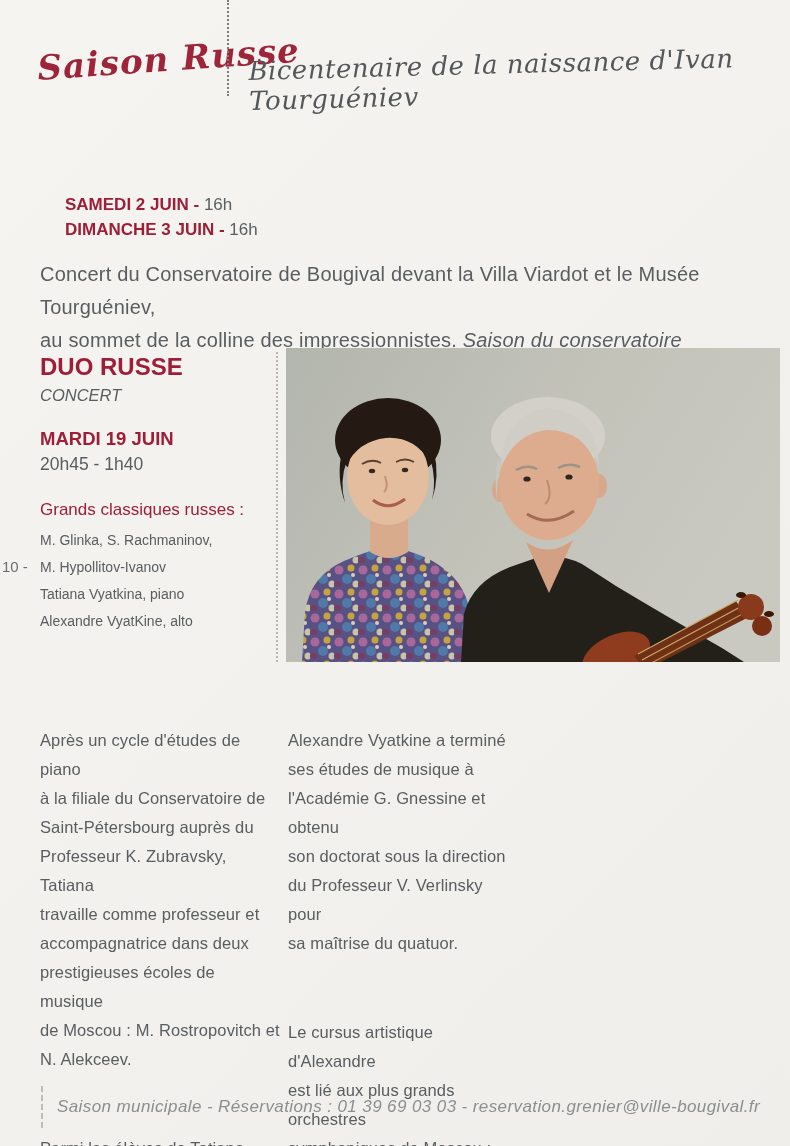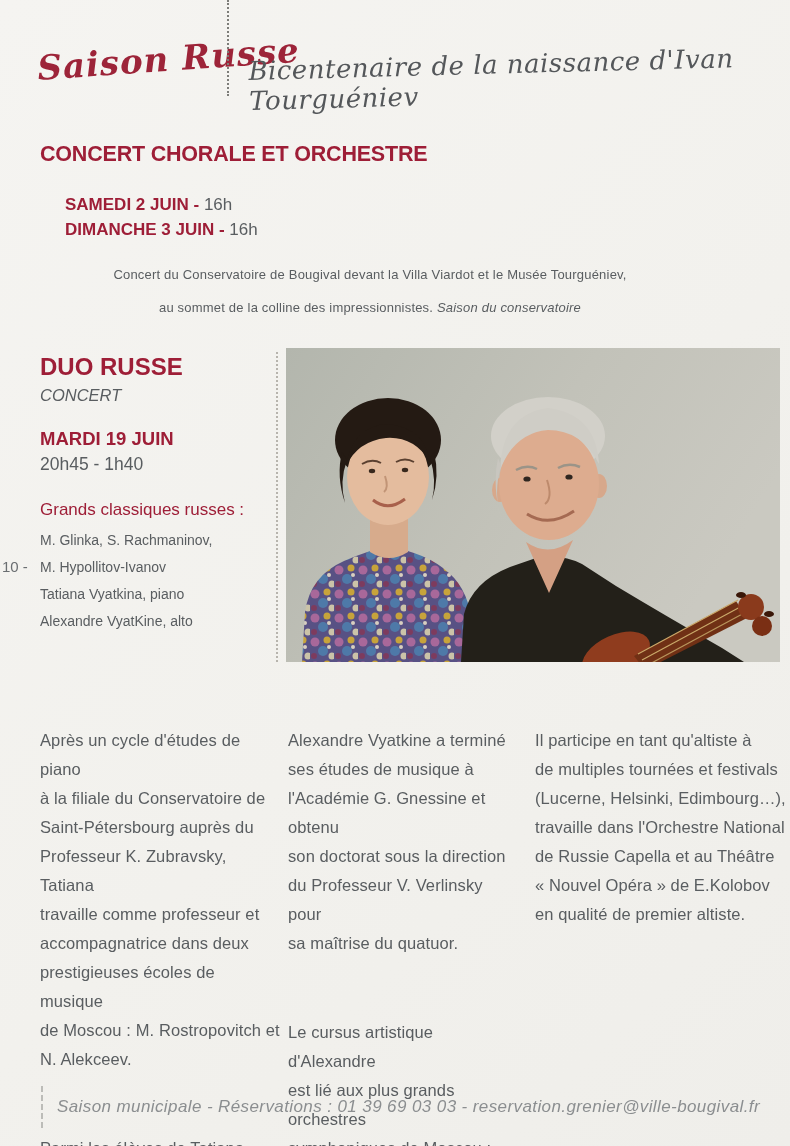--- a/index.html
+++ b/index.html
@@ -41,21 +41,21 @@
   
   .event1-title{
     left:40px;top:142px;
     font-size:21.5px;font-weight:bold;color:var(--accent-red);letter-spacing:-.2px;
   }
   .date-block{left:40px;top:192px;font-size:17px;line-height:25px;}
   .date-label{font-weight:bold;color:var(--accent-red);margin-left:25px;}
   .date-time{color:var(--body-gray);}
   .event1-desc{
     left:40px;top:258px;width:660px;
-    font-size:13px;line-height:33px;color:var(--body-gray);letter-spacing:.2px;text-align:center;
+    font-size:20px;line-height:33px;color:var(--body-gray);letter-spacing:.2px;
   }
   .italic{font-style:italic;}
 
   
   .event2-title{left:40px;top:353px;font-size:24px;font-weight:bold;color:var(--accent-red);text-align:right;}
   .event2-genre{left:40px;top:386px;font-size:16.5px;font-style:italic;color:var(--body-gray);}
   .event2-date{left:40px;top:428px;font-size:18.5px;font-weight:bold;color:var(--accent-red);}
   .event2-time{left:40px;top:454px;font-size:17.5px;color:var(--body-gray);}
   .program-heading{left:40px;top:500px;font-size:17px;font-weight:normal;color:var(--accent-red);}
   .program-lines{left:40px;top:527px;font-size:14px;line-height:27px;color:var(--body-gray);}
@@ -82,21 +82,20 @@
 </style>
 </head>
 <body>
 
 <div class="page">
 
   <div class="abs season-title">Saison Russe</div>
   <div class="abs header-divider"></div>
   <div class="abs season-subtitle">Bicentenaire de la naissance d'Ivan Tourguéniev</div>
 
-  <div class="abs event1-title">CONCERT CHORALE ET ORCHESTRE</div>
   <div class="abs date-block">
     <div><span class="date-label">SAMEDI 2 JUIN -</span> <span class="date-time">16h</span></div>
     <div><span class="date-label">DIMANCHE 3 JUIN -</span> <span class="date-time">16h</span></div>
   </div>
   <div class="abs event1-desc preline"><span>Concert du Conservatoire de Bougival devant la Villa Viardot et le Musée Tourguéniev,
 au sommet de la colline des impressionnistes.</span> <span class="italic">Saison du conservatoire</span></div>
 
   <div class="abs event2-title">DUO RUSSE</div>
   <div class="abs event2-genre">CONCERT</div>
   <div class="abs event2-date">MARDI 19 JUIN</div>
@@ -200,26 +199,17 @@
 du Professeur V. Verlinsky pour
 sa maîtrise du quatuor.</p>
     <p>Le cursus artistique d'Alexandre
 est lié aux plus grands orchestres
 symphoniques de Moscou :
 G. Rojdestvenski,
 M. Chostakovitch, Z. Metha,
 D. Kitaenko, A. Lazarev,
 P. Kogan, E. Klas.</p>
   </div>
-  <div class="abs bio-col col3 preline">
-    <p>Il participe en tant qu'altiste à
-de multiples tournées et festivals
-(Lucerne, Helsinki, Edimbourg…),
-travaille dans l'Orchestre National
-de Russie Capella et au Théâtre
-« Nouvel Opéra » de E.Kolobov
-en qualité de premier altiste.</p>
-  </div>
 
   <div class="abs footer-rule"></div>
   <div class="abs footer-text">Saison municipale - Réservations : 01 39 69 03 03 - reservation.grenier@ville-bougival.fr</div>
 
 </div>
 
 </body></html>

